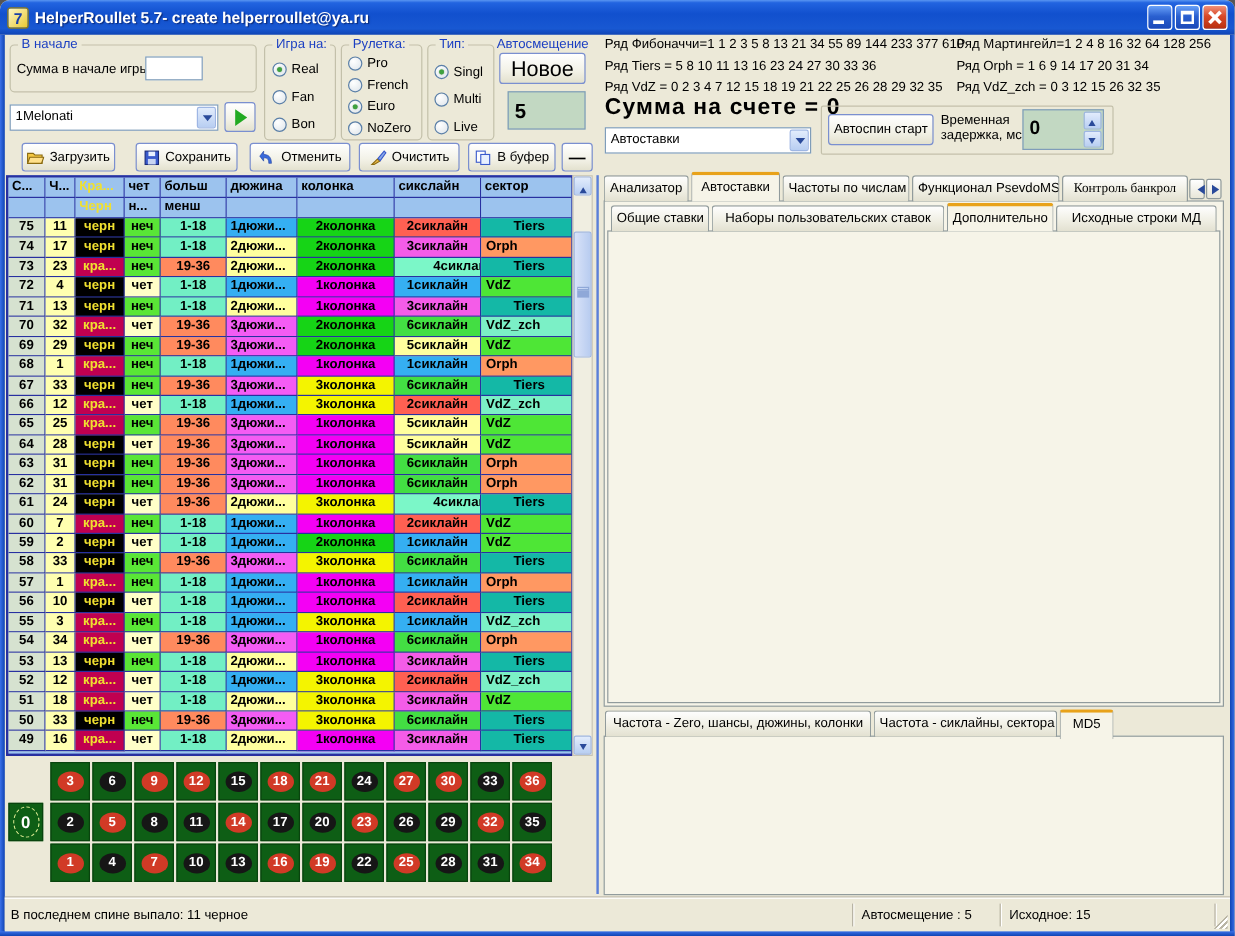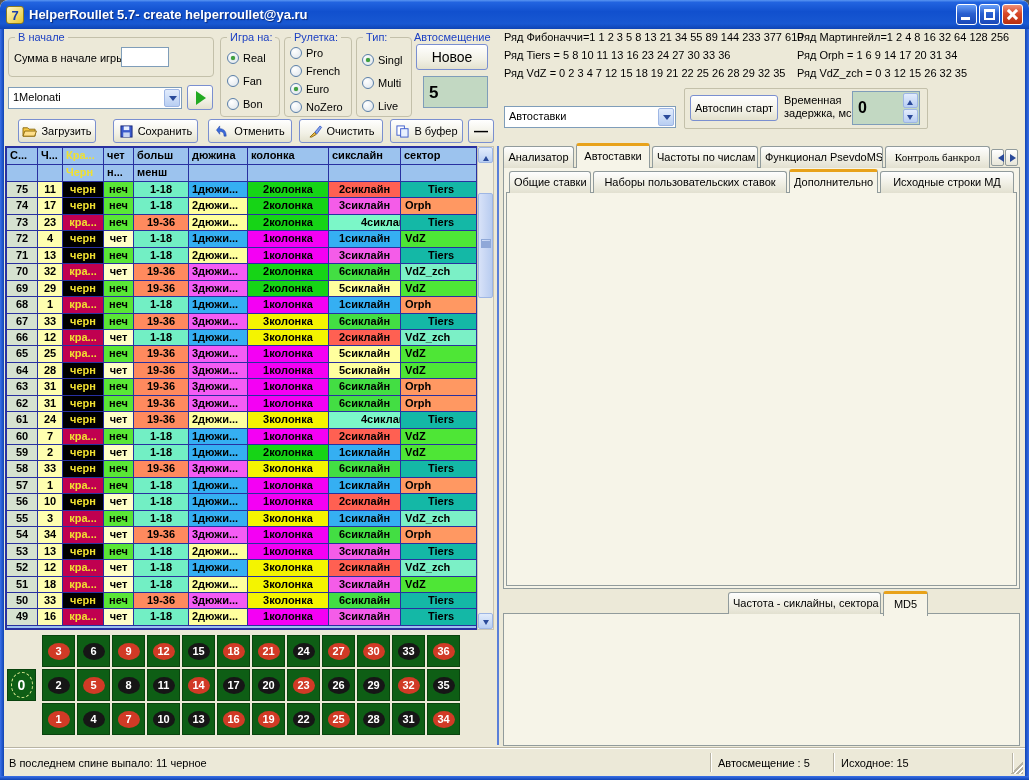--- a/index.html
+++ b/index.html
@@ -238,32 +238,33 @@
         <span class="rdot"></span>
         <span>Multi</span>
       </span>
     <span class="radio" style="left:5px;top:62px;">
         <span class="rdot"></span>
         <span>Live</span>
       </span>
   </div>
 
   <span class="lbl" style="left:414px;top:31px;color:#1B3FC2;">Автосмещение</span>
-  <div class="xp-btn" style="left:416px;top:44px;width:72px;height:26px;font-size:14px;">Новое</div>
+  <div class="xp-btn" style="left:416px;top:44px;width:72px;height:26px;font-size:18px;">Новое</div>
   <div class="spinfield" style="left:423px;top:76px;width:65px;height:32px;">
     <span class="spinval" style="top:6px;font-size:17px;">5</span>
   </div>
 
   <span class="series-line" style="left:504px;top:31px;">Ряд Фибоначчи=1 1 2 3 5 8 13 21 34 55 89 144 233 377 610</span>
   <span class="series-line" style="left:504px;top:49px;">Ряд Tiers = 5 8 10 11 13 16 23 24 27 30 33 36</span>
   <span class="series-line" style="left:504px;top:67px;">Ряд VdZ = 0 2 3 4 7 12 15 18 19 21 22 25 26 28 29 32 35</span>
   <span class="series-line" style="left:797px;top:31px;width:264px;overflow:hidden;">Ряд Мартингейл=1 2 4 8 16 32 64 128 256</span>
   <span class="series-line" style="left:797px;top:49px;">Ряд Orph = 1 6 9 14 17 20 31 34</span>
   <span class="series-line" style="left:797px;top:67px;">Ряд VdZ_zch = 0 3 12 15 26 32 35</span>
 
+  <span class="balance">Сумма на счете = 0</span>
   <div class="combo" style="left:504px;top:106px;width:172px;height:22px;">
     <span class="cv">Автоставки</span>
     <span class="cbtn">
         <span class="chev"></span>
       </span>
   </div>
 
   <div class="grp" style="left:684px;top:88px;width:244px;height:41px;border-radius:2px;"></div>
   <div class="xp-btn" style="left:690px;top:95px;width:88px;height:26px;">Автоспин старт</div>
   <span class="lbl" style="left:784px;top:94px;">Временная</span>
@@ -877,20 +878,21 @@
     </span>
   </div>
   <div class="xp-btn" style="left:512px;top:366px;width:102px;height:38px;">
     <span class="gcircle">ПН</span>
     <span style="width:62px;">Передать в поле ПН</span>
   </div>
 
   <div class="sunken"></div>
   <span class="note-text">Эта часть дорабатывается пока.</span>
 
+  <div class="tab" style="left:504px;top:592px;width:222px;">Частота - Zero, шансы, дюжины, колонки</div>
   <div class="tab" style="left:728px;top:592px;width:153px;">Частота - сиклайны, сектора</div>
   <div class="tab active" style="left:883px;top:591px;width:45px;height:25px;">MD5</div>
   <div class="panel" style="left:503px;top:613px;width:517px;height:133px;"></div>
 
   <div class="xp-btn" style="left:510px;top:617px;width:68px;height:90px;white-space:normal;padding:4px;">Очистка Вставка Расчет MD5</div>
   <div class="xp-btn" style="left:583px;top:618px;width:78px;height:19px;">Очистить</div>
   <div class="xp-btn" style="left:583px;top:642px;width:78px;height:32px;white-space:normal;padding:1px;">Очистить и вставить</div>
   <div class="xp-btn" style="left:583px;top:679px;width:78px;height:26px;">Расчет MD5</div>
   <div class="xp-btn" style="left:511px;top:711px;width:147px;height:30px;white-space:normal;padding:1px;">Очистить и  вставить во вспом. строку</div>
 

